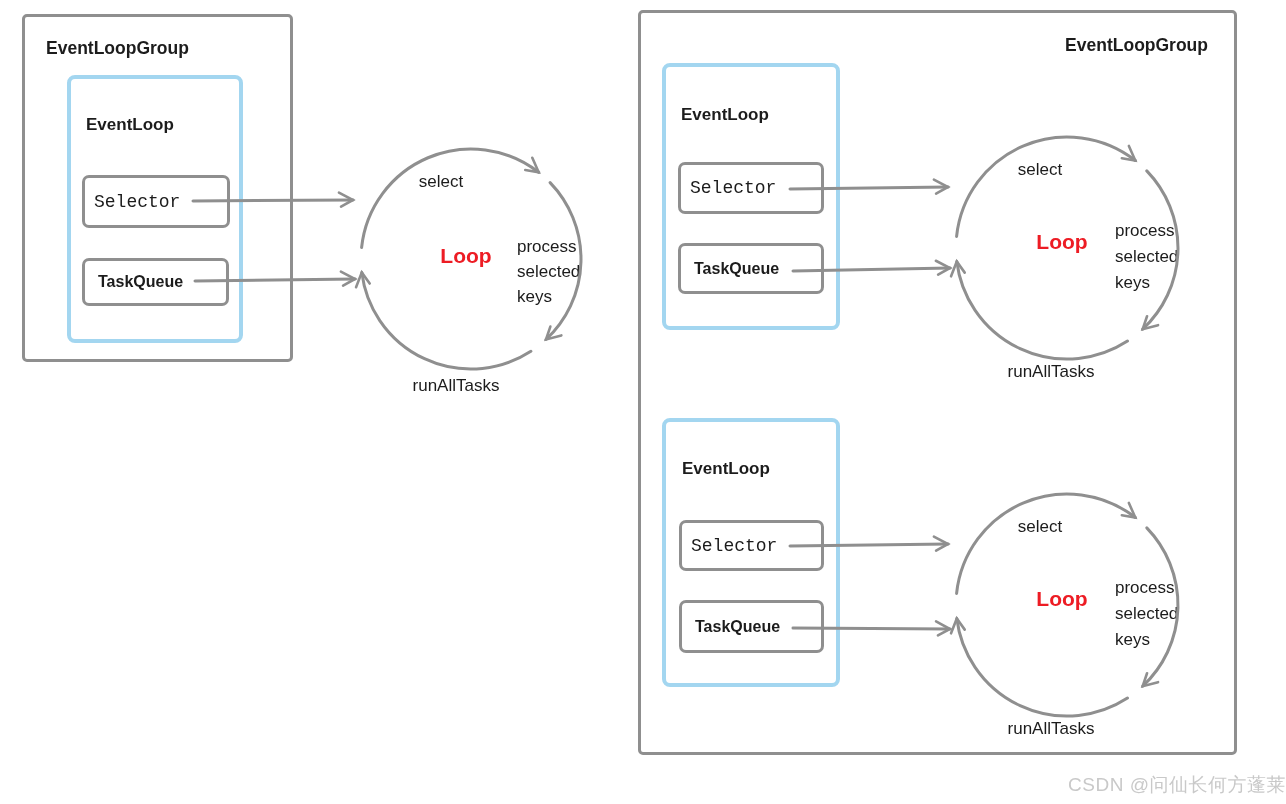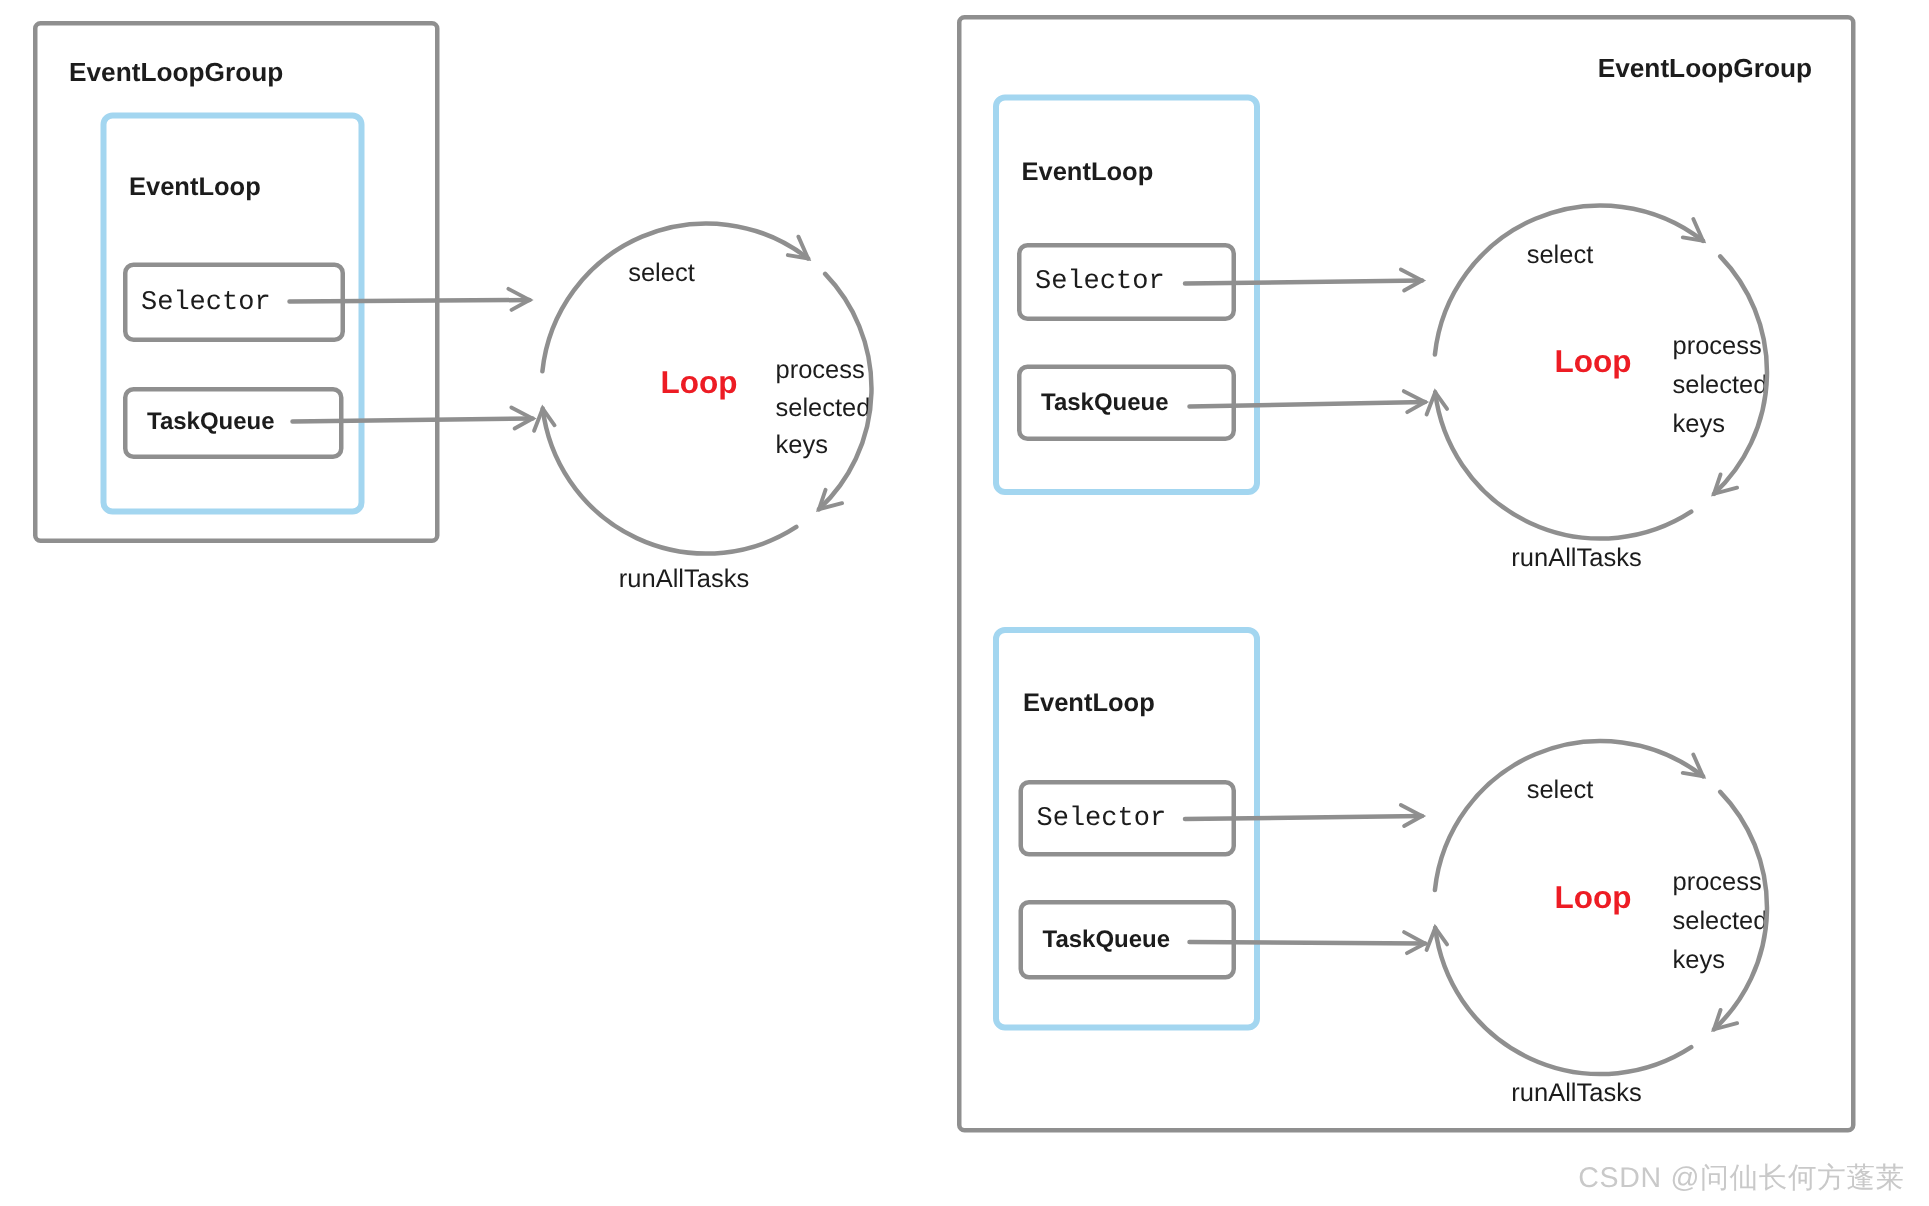--- a/index.html
+++ b/index.html
@@ -178,21 +178,21 @@
 
   <div class="circle-label" style="left:1040px;top:527px">select</div>
   <div class="loop-label" style="left:1062px;top:599px">Loop</div>
   <div class="process-block right" style="left:1115px;top:575px">
     <span>process</span>
     <span>selected</span>
     <span>keys</span>
   </div>
   <div class="circle-label" style="left:1051px;top:729px">runAllTasks</div>
 
-  <div class="watermark" style="right:16px;top:772px">CSDN @问仙长何方蓬莱</div>
+  <div class="watermark" style="right:0;top:772px">CSDN @问仙长何方蓬莱</div>
 
   <svg class="overlay" viewBox="0 0 1286 804">
     <defs>
       <marker id="arrowhead" markerUnits="userSpaceOnUse" markerWidth="22" markerHeight="22" viewBox="0 0 22 22" refX="17" refY="11" orient="auto">
         <path class="arrowhead-path" d="M3,3.5 L17,11 L5,17.5"></path>
       </marker>
     </defs>
 
     <path class="arc" d="M 361.6 247.5 A 110 110 0 0 1 538.7 172.3" marker-end="url(#arrowhead)"></path>
     <path class="arc" d="M 550.1 182.6 A 110 110 0 0 1 546.0 339.5" marker-end="url(#arrowhead)"></path>

